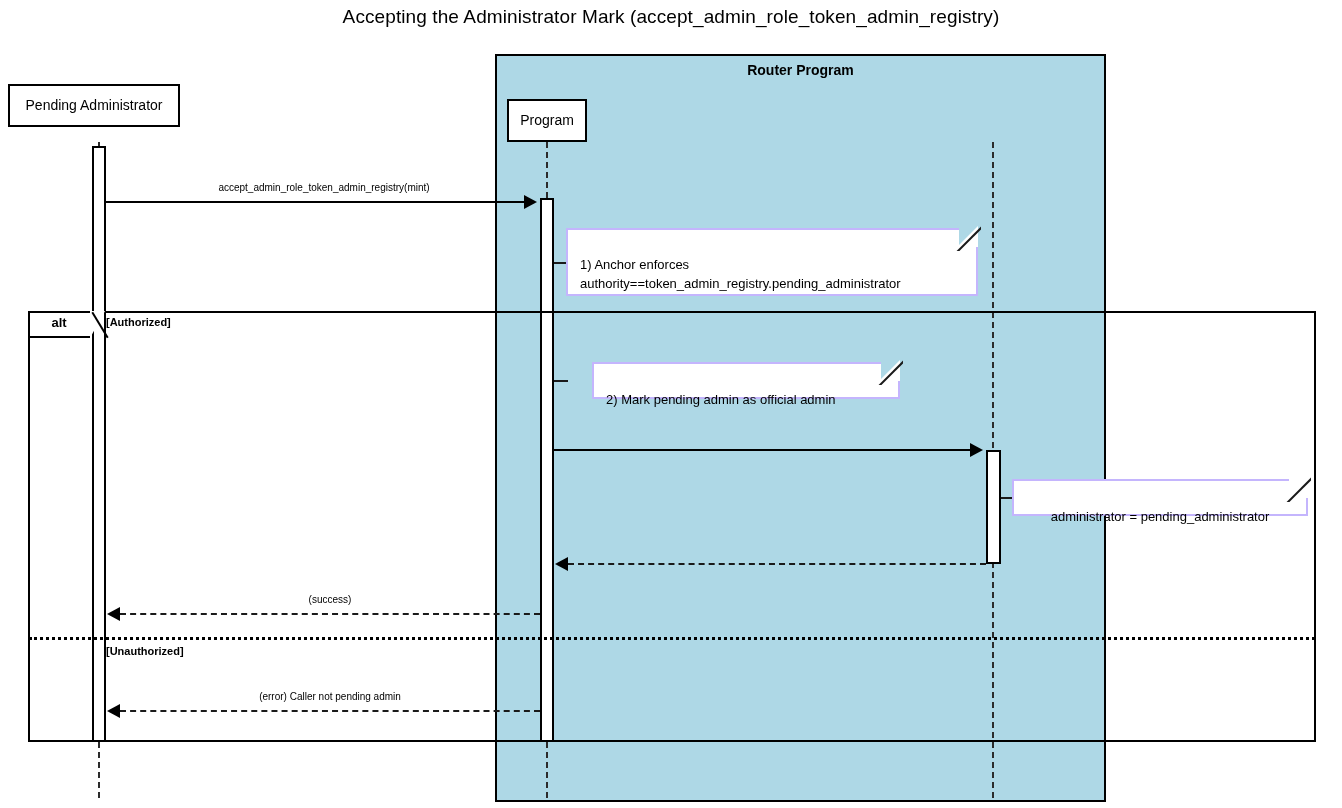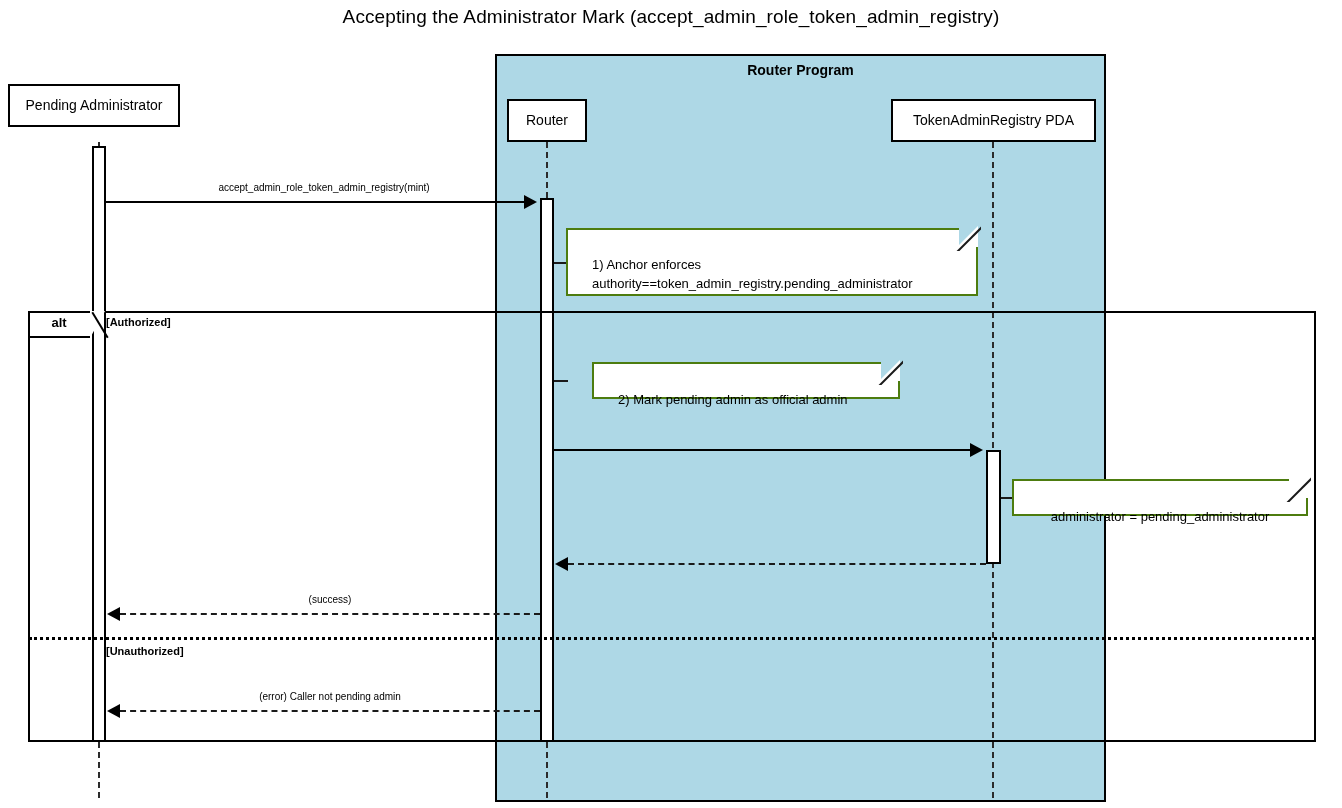--- a/index.html
+++ b/index.html
@@ -105,24 +105,24 @@
     border-top: 7px solid transparent;
     border-bottom: 7px solid transparent;
   }
   .arrow-r { border-left: 13px solid #000; }
   .arrow-l { border-right: 13px solid #000; }
 
   
   .note {
     box-sizing: border-box;
     background: #ffffff;
-    border: 2px solid #4d7c0f;
+    border: 2px solid #c4b5fd;
     font-size: 13px;
     line-height: 1.45;
-    padding: 7px 24px;
+    padding: 7px 12px;
     white-space: pre-line;
   }
   .note-stem {
     height: 0;
     border-top: 2px solid #1a1a1a;
   }
 
   
   .frag-box {
     left: 28px;
@@ -180,24 +180,21 @@
   <div class="abs group-label z-mid">Router Program</div>
 
   <div class="abs lifeline ll-pending z-mid"></div>
   <div class="abs lifeline ll-router z-mid"></div>
   <div class="abs lifeline ll-pda z-mid"></div>
 
   <div class="abs participant p-pending z-top">
     <span>Pending Administrator</span>
   </div>
   <div class="abs participant p-router z-top">
-    <span>Router</span>
-  </div>
-  <div class="abs participant p-pda z-top">
-    <span>TokenAdminRegistry PDA</span>
+    <span>Program</span>
   </div>
 
   <div class="abs activation act-pending z-top"></div>
   <div class="abs activation act-router z-top"></div>
   <div class="abs activation act-pda z-top"></div>
 
   <div class="abs msg-label z-top" style="left:108px; top:182px; width:432px;">accept_admin_role_token_admin_registry(mint)</div>
   <div class="abs msg-line z-top" style="left:106px; top:201px; width:420px;"></div>
   <div class="abs arrow-r z-top" style="left:524px; top:195px;"></div>
 

